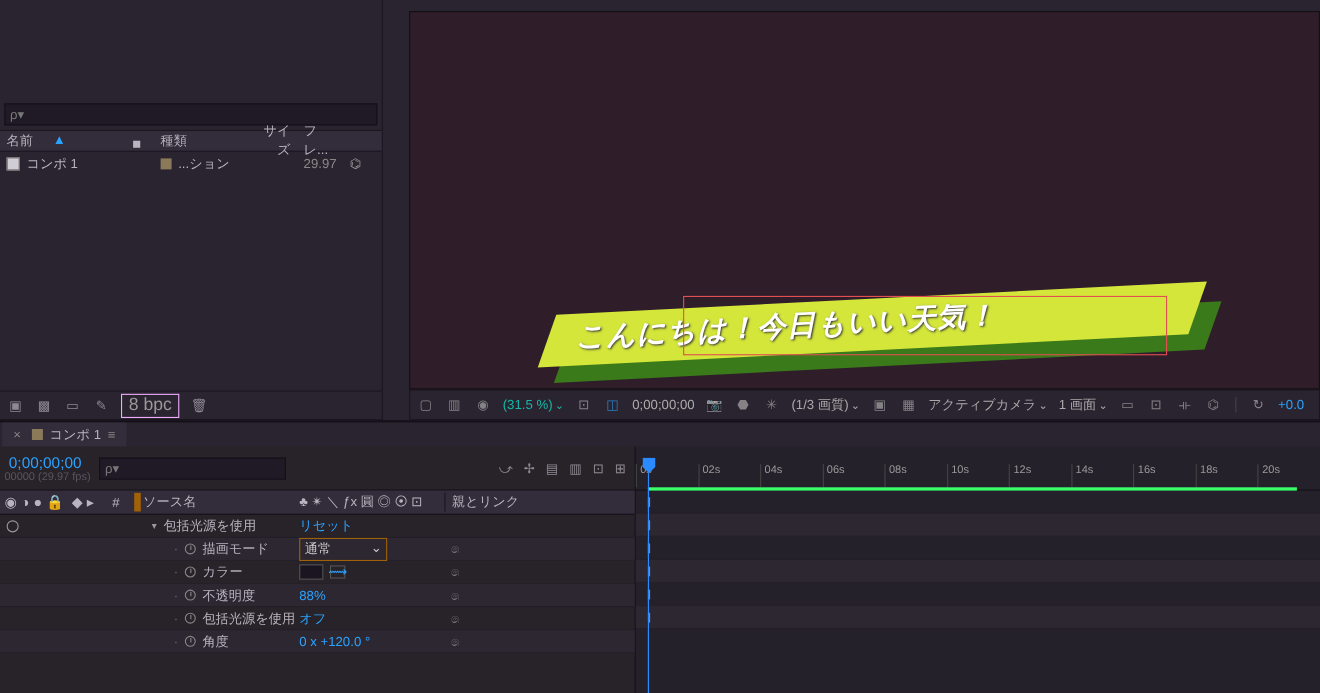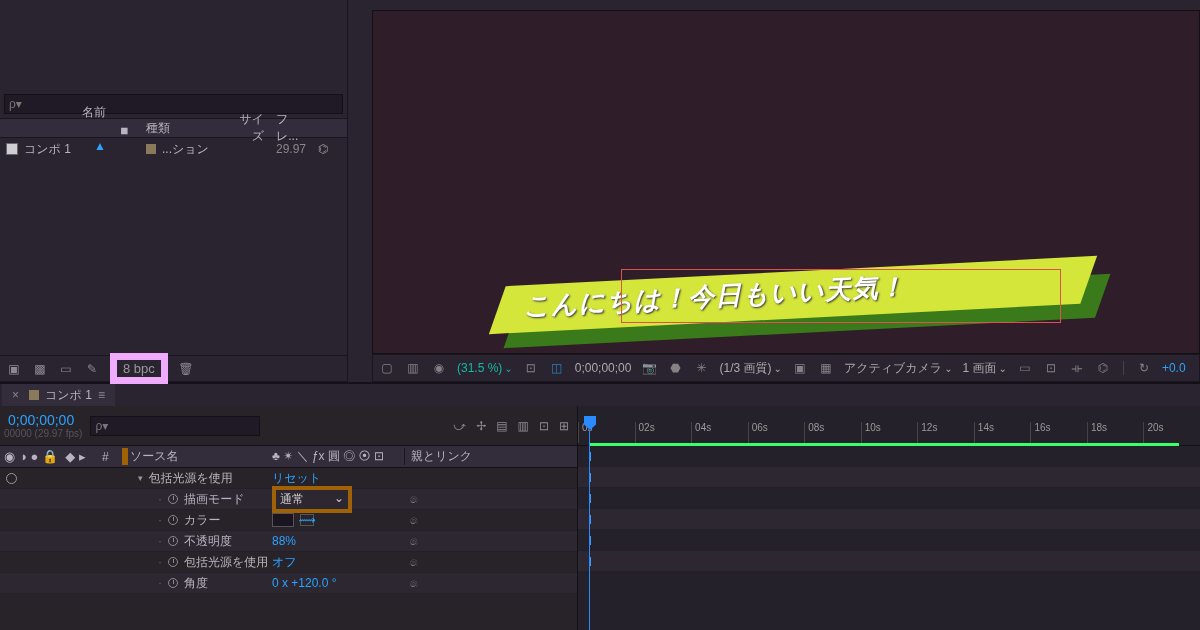--- a/index.html
+++ b/index.html
@@ -2,42 +2,42 @@
 <html><head>
 <meta charset="utf-8">
 <style>
 * { margin: 0; padding: 0; box-sizing: border-box; font-family: 'Helvetica Neue', Arial, sans-serif; font-size: 12px; }
 body { background: #2a2430; color: #b8b3be; width: 1200px; height: 630px; overflow: hidden; user-select: none; }
 
 .top-row { display: flex; height: 382px; gap: 24px; }
 .project-panel { width: 348px; background: #2a2430; display: flex; flex-direction: column; border-right: 1px solid #1a1520; border-bottom: 1px solid #1a1520; }
 .search-box { margin: 94px 4px 4px 4px; background: #1f1a25; border: 1px solid #131018; height: 20px; display:flex; align-items:center; padding:0 4px; color:#777; }
 .proj-header-row { display: flex; align-items: center; height: 20px; background: #332c3a; border-top:1px solid #1a1520; border-bottom:1px solid #1a1520; padding-left: 6px; gap: 12px; }
-.proj-header-row .col-name { width: 100px; display:flex; align-items:flex-end; gap:18px;flex-direction:column;}
+.proj-header-row .col-name { width: 100px; display:flex; align-items:flex-start; gap:18px;}
 .proj-header-row .col-tag { width: 16px; }
 .proj-header-row .col-type { width: 70px; }
 .proj-header-row .col-size { width: 36px; text-align:right; }
 .proj-header-row .col-fr { width: 30px; }
 .sort-arrow { color:#2aa3ff; }
 .proj-row { display: flex; align-items: center; height: 22px; padding-left: 6px; gap: 12px; }
 .proj-row .col-name { width: 100px; display:flex; align-items:center; gap:6px;}
 .proj-row .col-tag { width: 16px; }
 .proj-row .col-type { width: 70px; display:flex; align-items:center; gap:6px;}
 .proj-row .col-size { width: 36px; text-align:right; color:#888;}
 .proj-row .col-fr { width: 30px; text-align:right; color:#888;}
 .icon-box { width:12px; height:12px; display:inline-block; }
 .comp-icon { background:#d0cdd4; border:1px solid #666; }
 .folder-icon { background:#888; width:14px; height:10px; }
 .tag-brown { background:#8a7a5a; width:10px; height:10px; }
 .tag-yellow { background:#c8b83a; width:10px; height:10px; }
 .flowchart-icon { color:#999; }
 
 .proj-footer { margin-top:auto; height:26px; display:flex; align-items:center; gap:10px; padding:0 6px; border-top:1px solid #1a1520;}
 .proj-footer .foot-icon { width:16px; height:14px; opacity:.7; display:flex; align-items:center; justify-content:center;}
-.bpc-box { border:7px solid #f0abfc; padding:1px 6px; color:#999; font-size:13px;}
+.bpc-box { border:1px solid #f0abfc; padding:1px 6px; color:#999; font-size:16px;}
 
 .viewer-wrap { flex: 1; display: flex; flex-direction: column; padding-top: 10px; }
 .comp-view { flex: 1; background: #2f1d2a; position: relative; margin-bottom: 0; border:1px solid #111;}
 .caption-group { position:absolute; left:130px; bottom:12px; width:620px; height:70px; }
 .caption-shadow { position:absolute; left:14px; top:18px; width:580px; height:44px; background:#3a7a1a; transform:skewX(-22deg) rotate(-3deg); }
 .caption-yellow { position:absolute; left:0; top:0; width:580px; height:48px; background:#d4e63a; transform:skewX(-22deg) rotate(-3deg); }
 .caption-text { position:absolute; left:20px; top:8px; color:#fff; font-size:26px; font-style:italic; font-weight:600; letter-spacing:1px; text-shadow:1px 1px 2px #333; transform:rotate(-3deg);}
 .sel-box { position:absolute; left:118px; top:-2px; width:440px; height:54px; border:1px solid #e05050;}
 
 .viewer-toolbar { height: 28px; background: #2a2430; border:1px solid #1a1520; display:flex; align-items:center; gap:10px; padding:0 6px; font-size:11px; color:#aaa; white-space:nowrap;}
@@ -76,21 +76,21 @@
 .hash-cell { width:20px;}
 .name-cell { width:150px; display:flex; align-items:center; gap:6px;}
 .name-cell.indent1 { padding-left:16px;}
 .name-cell.indent2 { padding-left:36px;}
 .caret { color:#999; font-size:9px;}
 .dot { color:#666;}
 .stopwatch { width:10px; height:10px; border:1px solid #888; border-radius:50%; position:relative;}
 .stopwatch::after{content:'';position:absolute;width:1px;height:4px;background:#888;left:4px;top:1px;}
 .val-cell { width:132px; color:#2aa3ff; display:flex; align-items:center; gap:6px;}
 .link-cell { display:flex; align-items:center; gap:6px; color:#777; padding-left:6px;}
-.dd-small { width:80px; border:4px solid #a16207; padding:1px 4px; color:#ccc; display:flex; justify-content:space-between; font-size:11px;}
+.dd-small { width:80px; border:1px solid #a16207; padding:1px 4px; color:#ccc; display:flex; justify-content:space-between; font-size:11px;}
 .color-swatch { width:22px; height:14px; background:#1a1520; border:1px solid #555;}
 .eyedrop { width:14px; height:12px; border:1px solid #555; display:flex; align-items:center; justify-content:center;}
 
 .tl-right { flex:1; background:#25212a; position:relative;}
 .ruler { height:40px; display:flex; padding-top:18px; border-bottom:1px solid #131018;}
 .tick { flex:1; border-left:1px solid #444; font-size:10px; color:#999; padding-left:3px; position:relative; top:-2px;}
 .playhead { position:absolute; left:6px; top:0; width:12px; z-index:5;}
 .playhead-head { width:12px; height:14px; background:#2a8aff; clip-path: polygon(0 0,100% 0,100% 60%,50% 100%,0 60%); margin-top:10px;}
 .playhead-line { width:1px; height:200px; background:#2a8aff; margin-left:5px;}
 .cti-marker { width:1px; height:200px; background:#e05050; position:absolute; left:11px; top:40px;}

